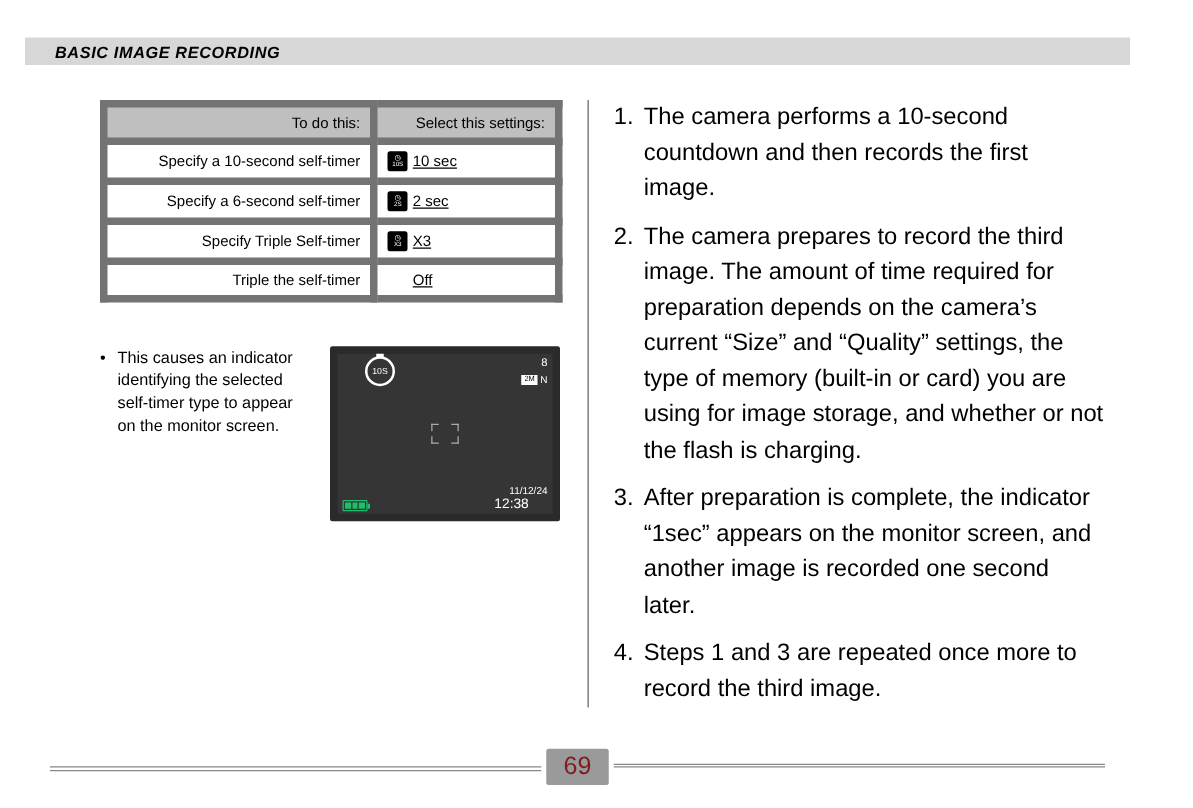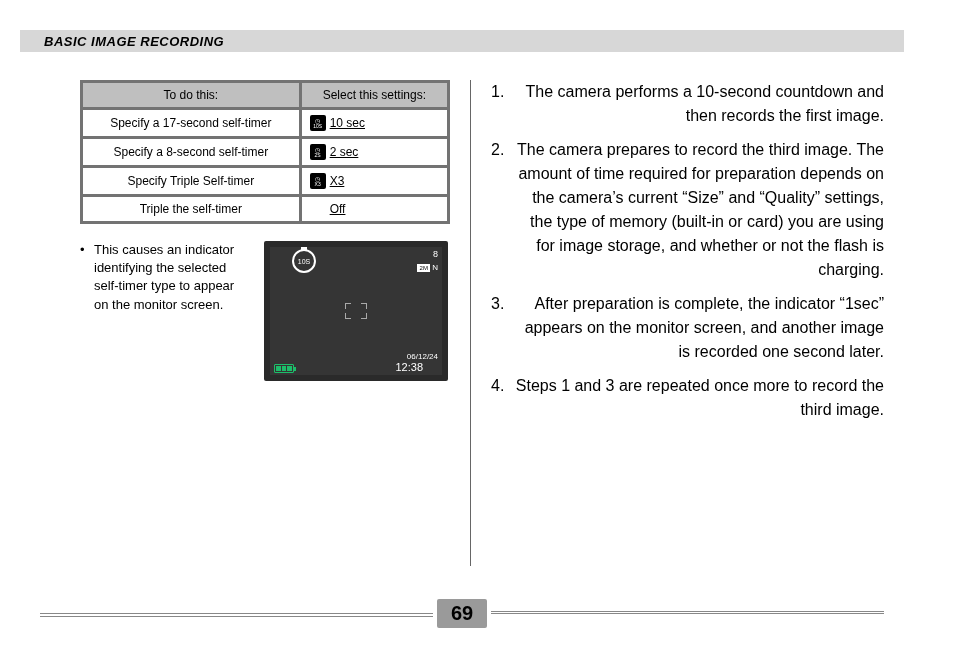--- a/index.html
+++ b/index.html
@@ -5,27 +5,27 @@
   * { box-sizing: border-box; margin: 0; padding: 0; }
   html, body { width: 954px; height: 646px; font-family: Arial, Helvetica, sans-serif; font-size: 13px; color: #000; background: #fff; }
   .page { position: relative; width: 924px; height: 646px; }
   .header-bar { position: absolute; top: 30px; left: 20px; right: 20px; height: 22px; background: #d7d7d7; display: flex; align-items: center; padding-left: 24px; }
   .header-title { font-weight: bold; font-style: italic; letter-spacing: 0.5px; font-size: 13px; }
   .columns { position: absolute; top: 80px; left: 40px; right: 40px; bottom: 80px; display: flex; }
   .col { flex: 1 1 50%; padding: 0 20px 0 0; }
   .col.right { padding: 0 0 0 20px; }
   .divider { width: 0; border-left: 1px solid #666; margin: 0 0; flex: 0 0 1px; }
   table.settings { border-collapse: collapse; width: 370px; margin-left: 40px; }
-  table.settings th, table.settings td { border: 3px solid #737373; font-size: 12px; text-align: center; }
+  table.settings th, table.settings td { border: 6px solid #737373; font-size: 12px; text-align: right; }
   table.settings th { background: #bfbfbf; font-weight: normal; padding: 5px 8px; }
   table.settings td { padding: 5px 8px; }
   .cell-setting { display: flex; align-items: center; gap: 4px; text-decoration: underline; }
   .timer-icon { display: inline-flex; flex-direction: column; align-items: center; justify-content: center; width: 16px; height: 16px; background: #000; color: #fff; border-radius: 2px; font-size: 5px; line-height: 1; }
   .timer-icon .clock { font-size: 6px; }
-  .left-body { display: flex; gap: 14px; margin-top: 17px; margin-left: 40px; }
+  .left-body { display: flex; gap: 14px; margin-top: 35px; margin-left: 40px; }
   .bullets { width: 170px; list-style: none; }
   .bullets li { position: relative; padding-left: 14px; margin-bottom: 10px; line-height: 1.4; font-size: 13px; }
   .bullets li::before { content: "•"; position: absolute; left: 0; top: 0; }
   .lcd { width: 184px; height: 140px; background: #2a2a2a; border-radius: 2px; overflow: hidden; position: relative; color: #fff; font-size: 8px; font-family: Arial, sans-serif; }
   .lcd-inner { position:absolute; inset:6px; background:#353535; }
   .lcd-timer-badge { position: absolute; top: 8px; left: 28px; width: 24px; height: 24px; border: 2px solid #fff; border-radius: 50%; display:flex; flex-direction:column; align-items:center; justify-content:center; font-size:7px; }
   .lcd-timer-badge::before { content:""; position:absolute; top:-4px; width:6px; height:3px; background:#fff; }
   .lcd-8 { position: absolute; top: 8px; right: 10px; font-size: 9px; }
   .lcd-size { position: absolute; top: 22px; right: 10px; display:flex; align-items:center; gap:2px; }
   .lcd-size .box { display:inline-block; width:13px; height:8px; background:#fff; color:#000; font-size:6px; text-align:center; line-height:8px; }
@@ -34,27 +34,27 @@
   .lcd-focus .tl { top:0; left:0; border-right:none; border-bottom:none; }
   .lcd-focus .tr { top:0; right:0; border-left:none; border-bottom:none; }
   .lcd-focus .bl { bottom:0; left:0; border-right:none; border-top:none; }
   .lcd-focus .br { bottom:0; right:0; border-left:none; border-top:none; }
   .lcd-date { position:absolute; bottom:20px; right:10px; font-size:8px; }
   .lcd-time { position:absolute; bottom:8px; right:25px; font-size:11px; }
   .lcd-batt { position:absolute; bottom:8px; left:10px; width:20px; height:9px; border:1px solid #1cbf6a; border-radius:1px; display:flex; gap:1px; padding:1px; }
   .lcd-batt::after { content:""; position:absolute; right:-3px; top:2px; width:2px; height:4px; background:#1cbf6a; }
   .lcd-batt i { flex:1; background:#1cbf6a; }
   ol.steps { list-style: none; counter-reset: step; padding-left: 0; }
-  ol.steps li { position: relative; padding-left: 24px; margin-bottom: 10px; line-height: 1.5; font-size: 16px; text-align: right; }
+  ol.steps li { position: relative; padding-left: 24px; margin-bottom: 10px; line-height: 1.5; font-size: 19px; }
   ol.steps li::before { counter-increment: step; content: counter(step) "."; position: absolute; left: 0; top: 0; }
   .footer { position:absolute; left:40px; right:40px; bottom:18px; height:30px; display:flex; align-items:center; }
   .footer-line { flex:1; height:0; border-top:1px solid #888; position:relative; }
   .footer-line::after { content:""; position:absolute; left:0; right:0; top:2px; border-top:1px solid #888; }
   .footer-line.right::after { top:-3px; }
-  .page-num { background:#9a9a9a; color:#000000; font-weight:bold; font-size:20px; padding:3px 14px; border-radius:2px; margin:0 4px; }
+  .page-num { background:#9a9a9a; color:#7f1d1d; font-weight:normal; font-size:20px; padding:3px 14px; border-radius:2px; margin:0 4px; }
 </style>
 </head>
 <body>
 
 <div class="page">
 
   <div class="header-bar">
     <span class="header-title">BASIC IMAGE RECORDING</span>
   </div>
 
@@ -63,33 +63,33 @@
 
       <table class="settings">
         <thead>
           <tr>
             <th>To do this:</th>
             <th>Select this settings:</th>
           </tr>
         </thead>
         <tbody>
           <tr>
-            <td>Specify a 17-second self-timer</td>
+            <td>Specify a 10-second self-timer</td>
             <td>
               <span class="cell-setting">
                 <span class="timer-icon">
                     <span class="clock">◷</span>
                     <span>10S</span>
                   </span>
                 <span>10 sec</span>
               </span>
             </td>
           </tr>
           <tr>
-            <td>Specify a 8-second self-timer</td>
+            <td>Specify a 6-second self-timer</td>
             <td>
               <span class="cell-setting">
                 <span class="timer-icon">
                     <span class="clock">◷</span>
                     <span>2S</span>
                   </span>
                 <span>2 sec</span>
               </span>
             </td>
           </tr>
@@ -130,21 +130,21 @@
           <div class="lcd-size">
             <span class="box">2M</span>
             <span>N</span>
           </div>
           <div class="lcd-focus">
             <span class="tl"></span>
               <span class="tr"></span>
               <span class="bl"></span>
               <span class="br"></span>
           </div>
-          <div class="lcd-date">06/12/24</div>
+          <div class="lcd-date">11/12/24</div>
           <div class="lcd-time">12:38</div>
           <div class="lcd-batt">
               <i></i>
               <i></i>
               <i></i>
             </div>
         </div>
       </div>
 
     </div>

